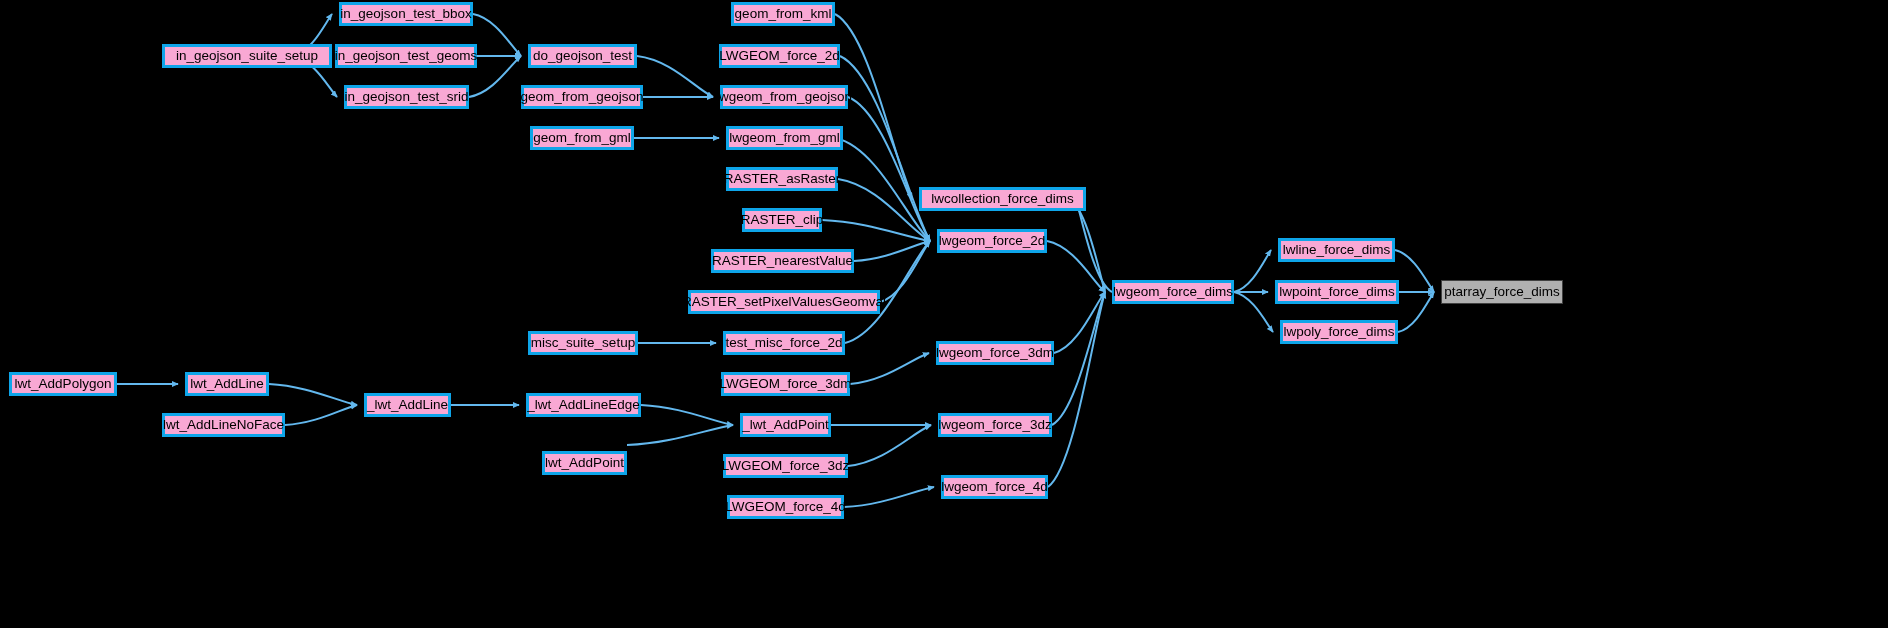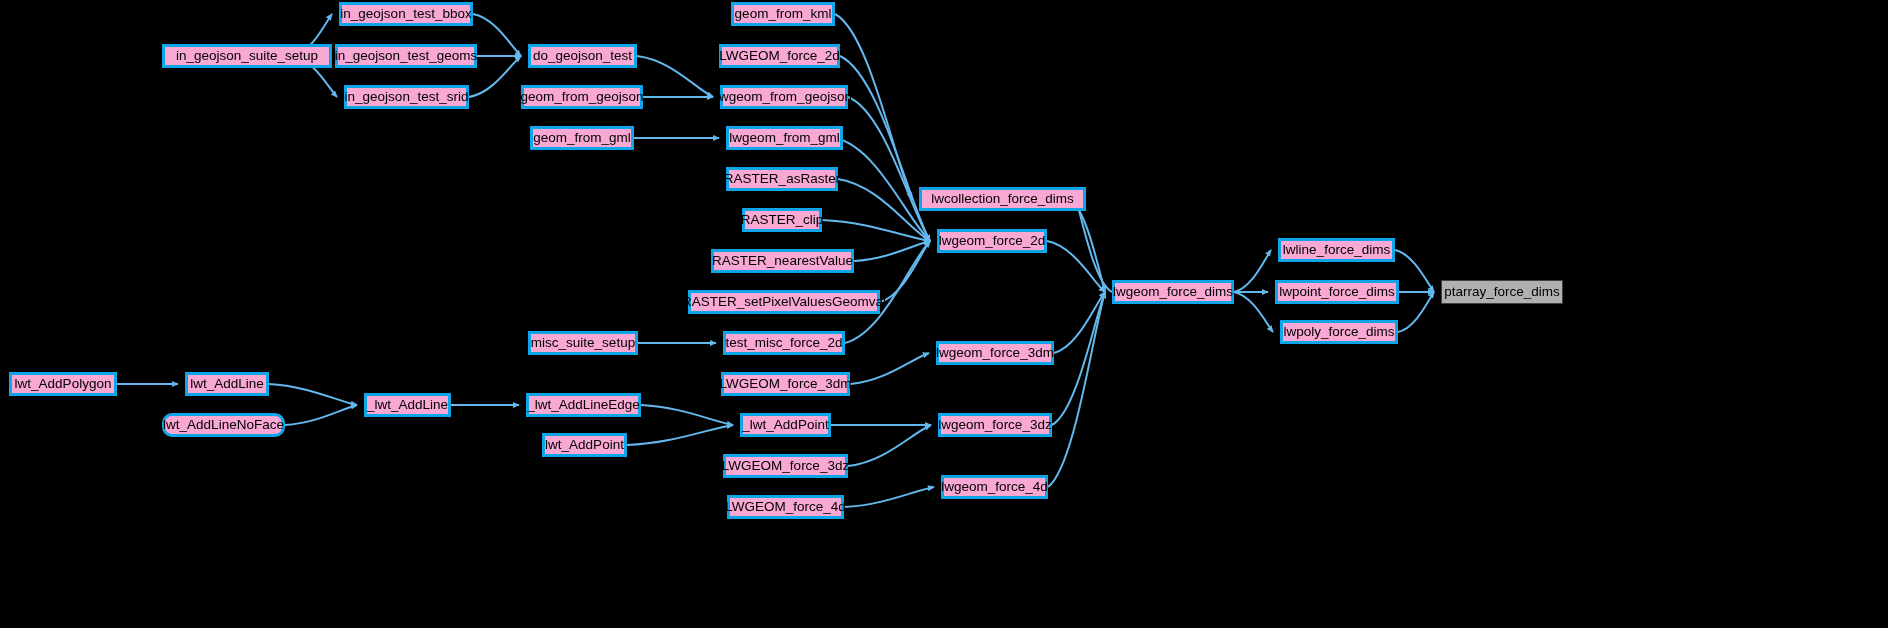--- a/index.html
+++ b/index.html
@@ -163,30 +163,30 @@
       </div>
       <div class="node" style="left: 727px; top: 495px; width: 117px;">
         <span>LWGEOM_force_4d</span>
       </div>
       <div class="node" style="left: 9px; top: 372px; width: 108px;">
         <span>lwt_AddPolygon</span>
       </div>
       <div class="node" style="left: 185px; top: 372px; width: 84px;">
         <span>lwt_AddLine</span>
       </div>
-      <div class="node" style="left: 162px; top: 413px; width: 123px; border-radius: 10px;">
+      <div class="node" style="left: 162px; top: 413px; width: 123px;">
         <span>lwt_AddLineNoFace</span>
       </div>
       <div class="node" style="left: 364px; top: 393px; width: 87px;">
         <span>_lwt_AddLine</span>
       </div>
       <div class="node" style="left: 526px; top: 393px; width: 115px;">
         <span>_lwt_AddLineEdge</span>
       </div>
-      <div class="node" style="left: 542px; top: 433px; width: 85px;">
+      <div class="node" style="left: 542px; top: 451px; width: 85px;">
         <span>lwt_AddPoint</span>
       </div>
       <div class="node" style="left: 919px; top: 187px; width: 167px;">
         <span>lwcollection_force_dims</span>
       </div>
       <div class="node" style="left: 937px; top: 229px; width: 110px;">
         <span>lwgeom_force_2d</span>
       </div>
       <div class="node" style="left: 936px; top: 341px; width: 118px;">
         <span>lwgeom_force_3dm</span>

